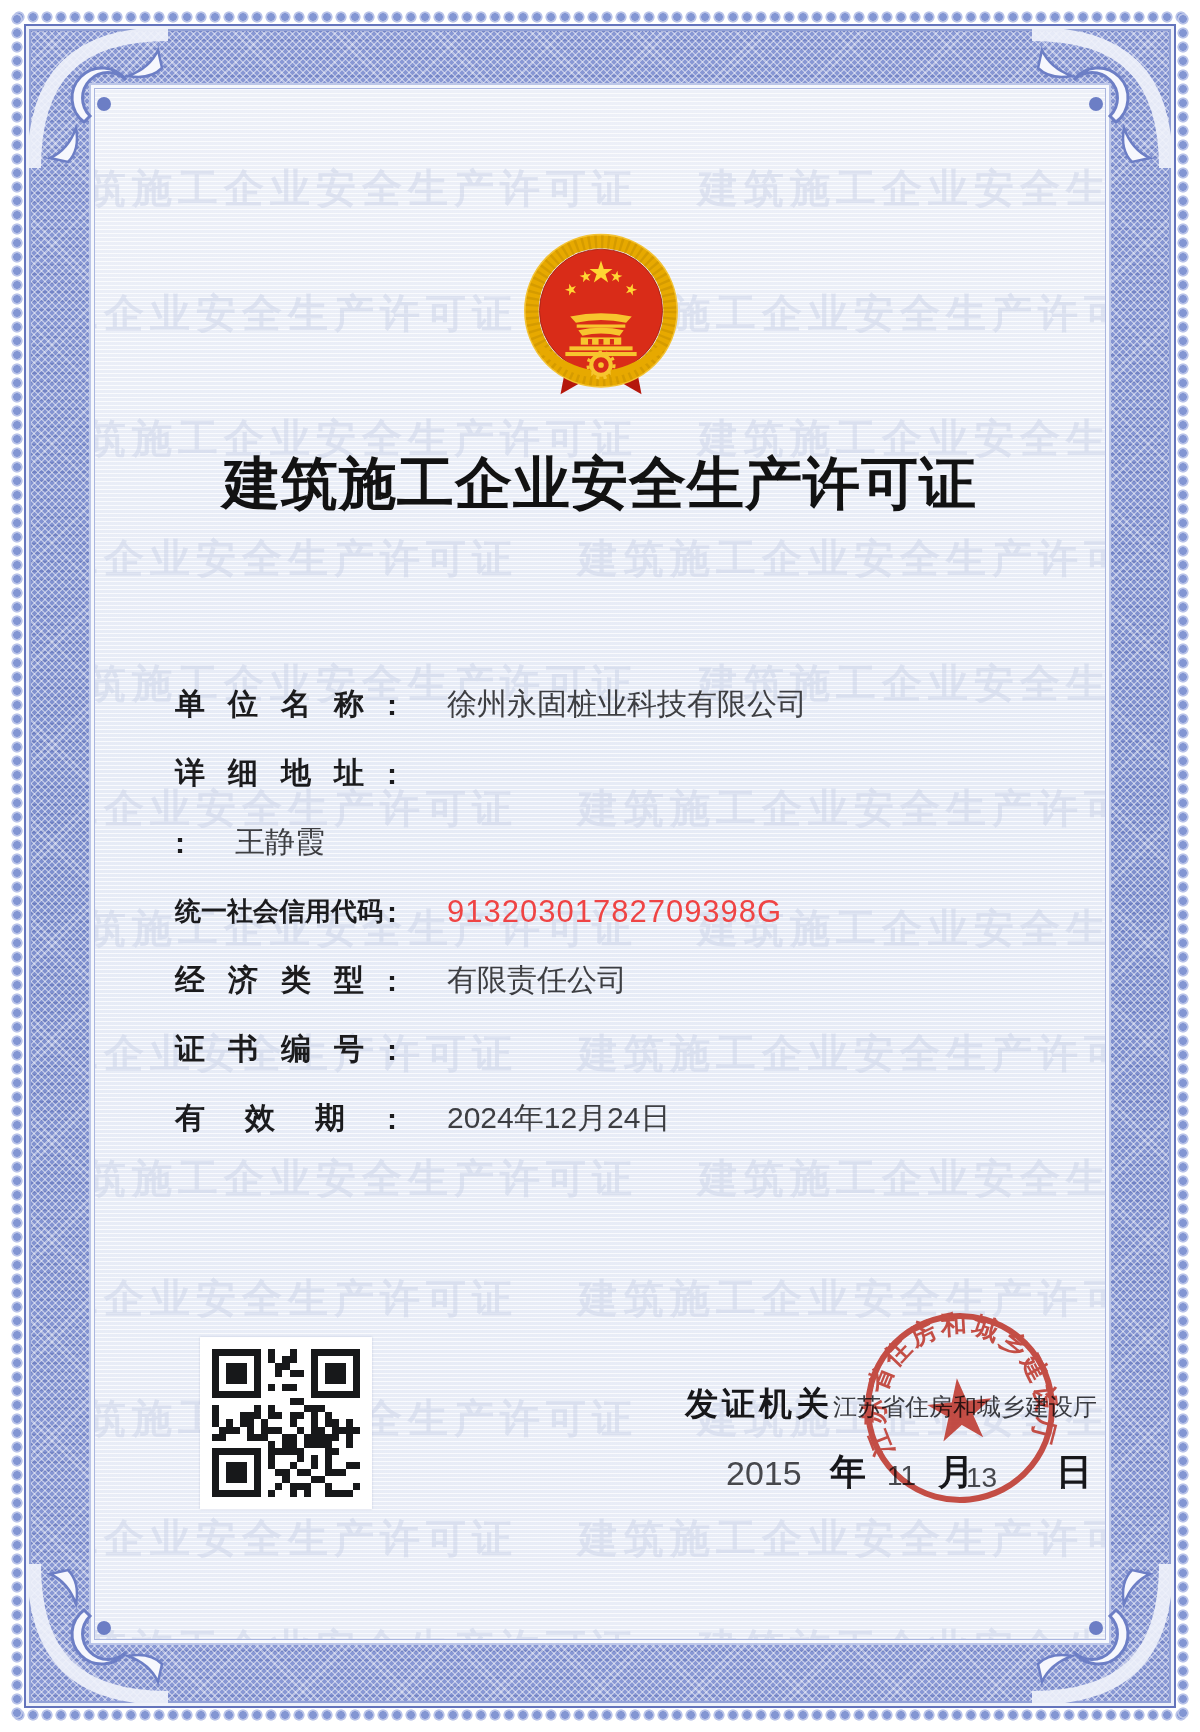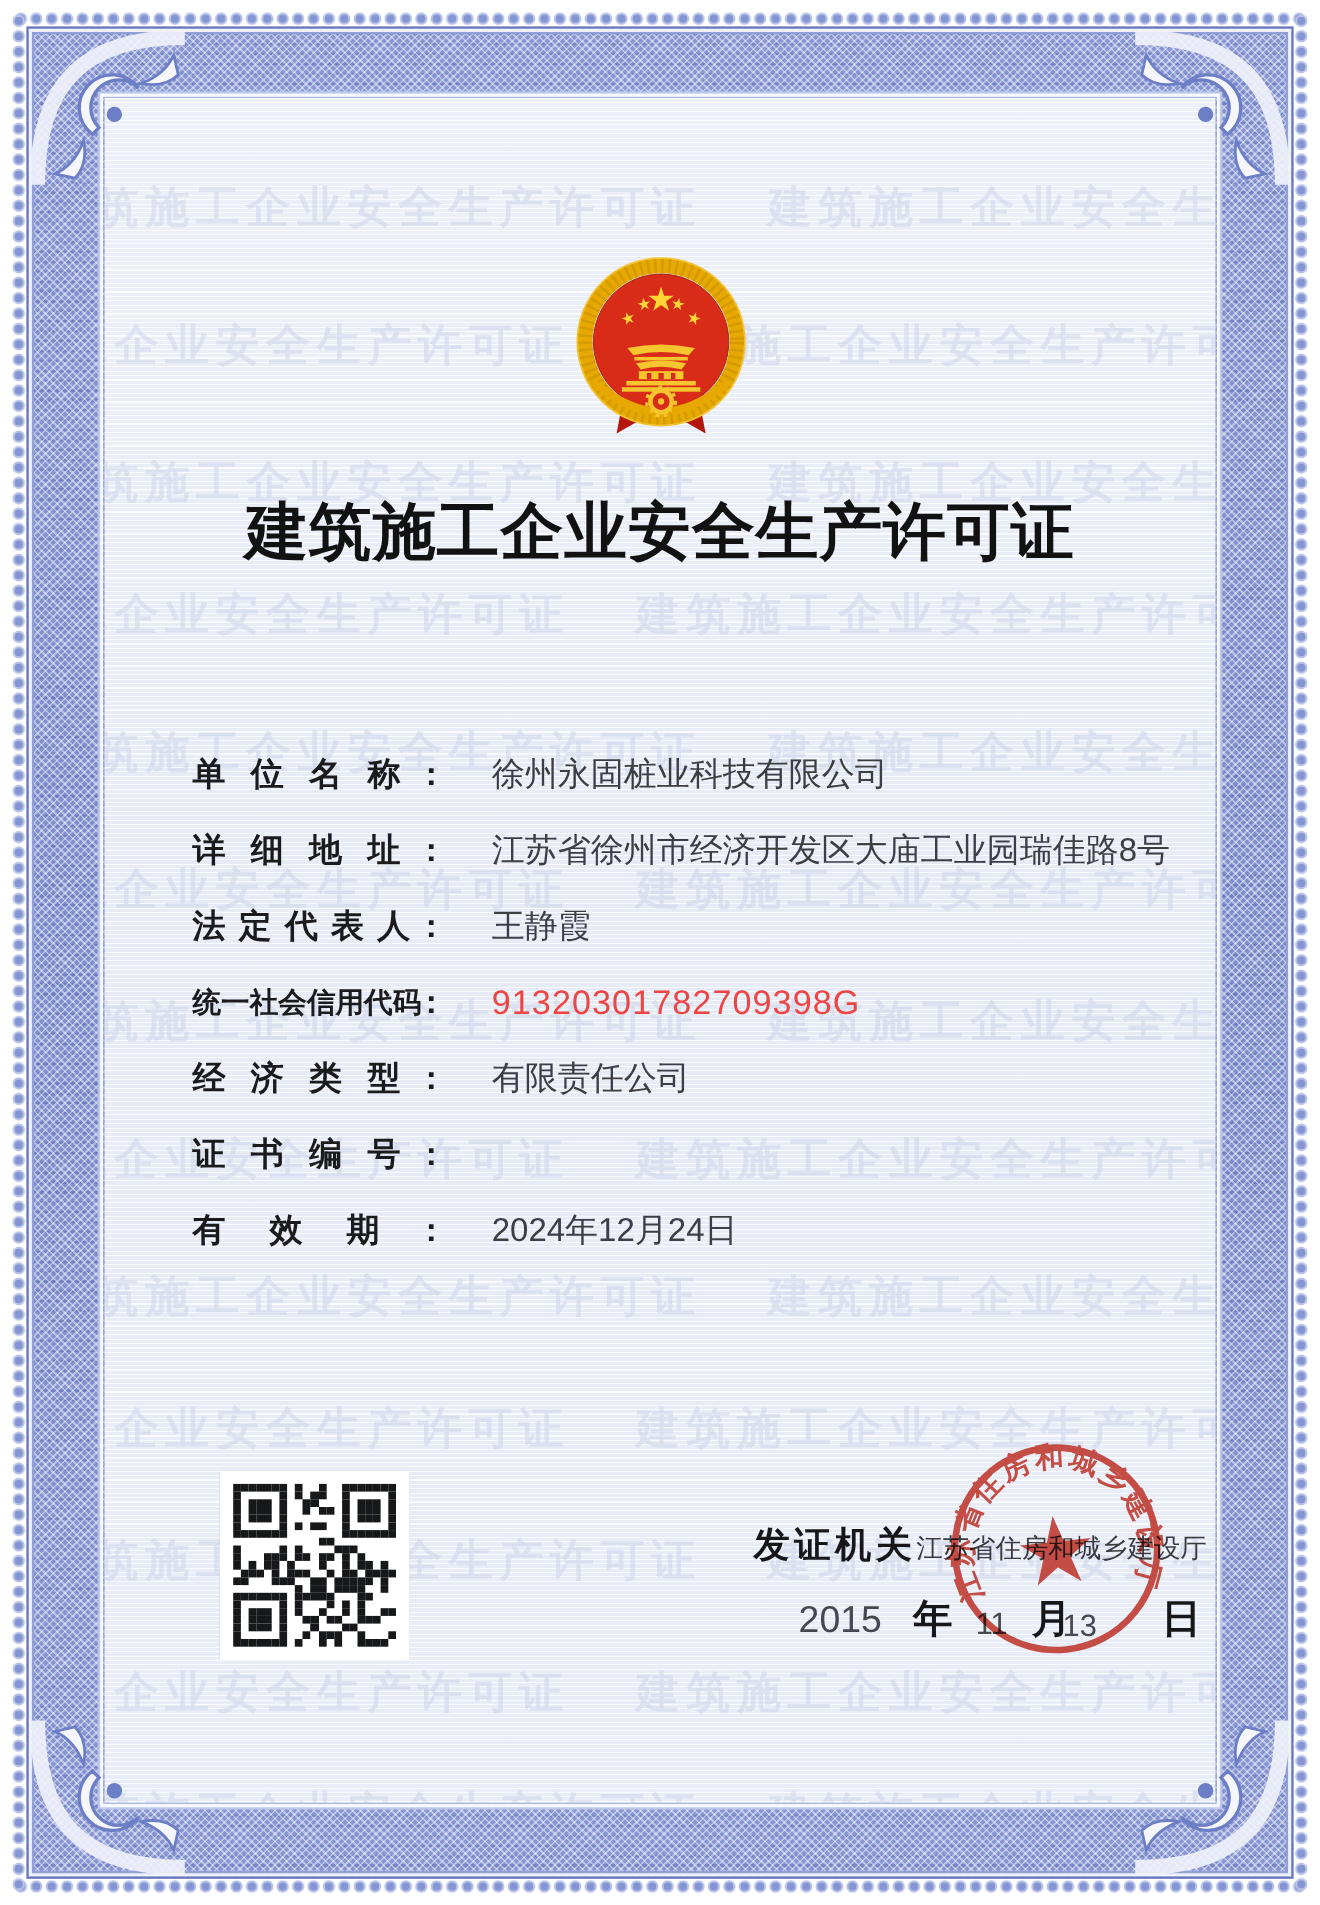--- a/index.html
+++ b/index.html
@@ -181,24 +181,22 @@
 
   <div class="fields">
     <div class="frow">
       <span class="flabel sp4">单位名称</span>
         <span class="fcolon">:</span>
         <span class="fvalue">徐州永固桩业科技有限公司</span>
     </div>
     <div class="frow">
       <span class="flabel sp4">详细地址</span>
         <span class="fcolon">:</span>
-        <span class="fvalue">江苏省徐州市经济开发区大庙工业园瑞佳路8号</span>
     </div>
     <div class="frow">
-      <span class="flabel sp5">法定代表人</span>
         <span class="fcolon">:</span>
         <span class="fvalue">王静霞</span>
     </div>
     <div class="frow">
       <span class="flabel sp8">统一社会信用代码</span>
         <span class="fcolon">:</span>
         <span class="fvalue code">91320301782709398G</span>
     </div>
     <div class="frow">
       <span class="flabel sp4">经济类型</span>

